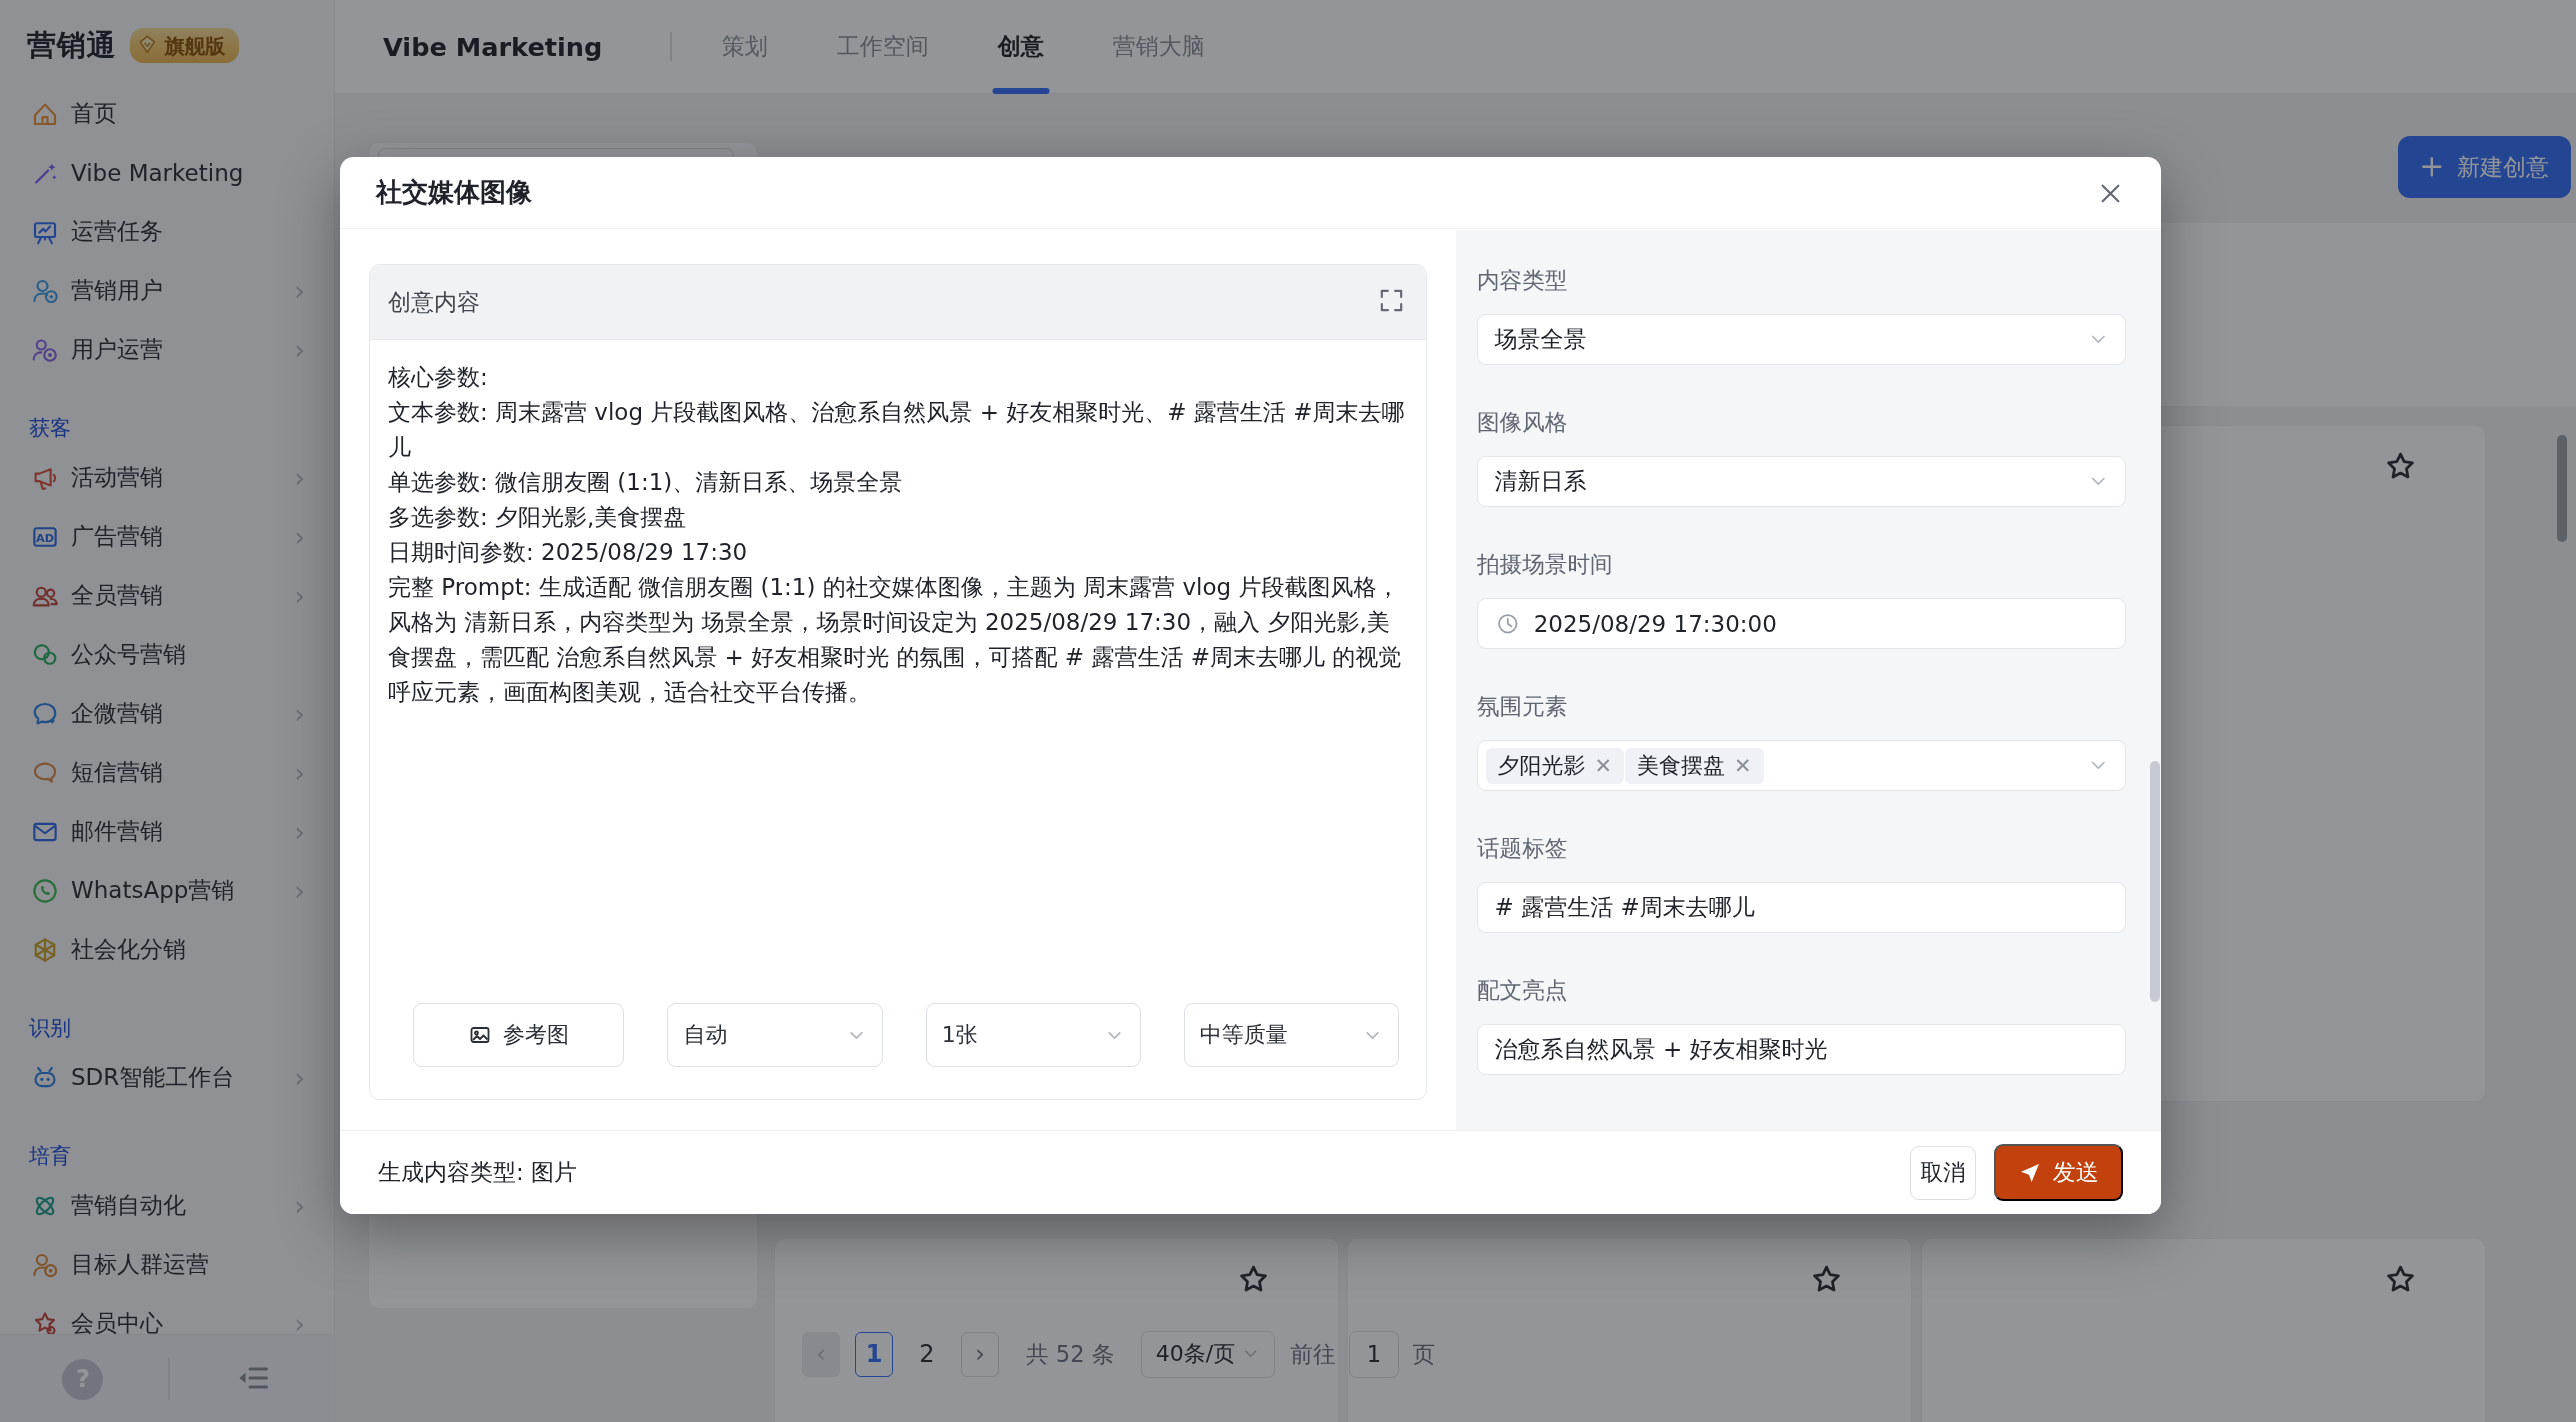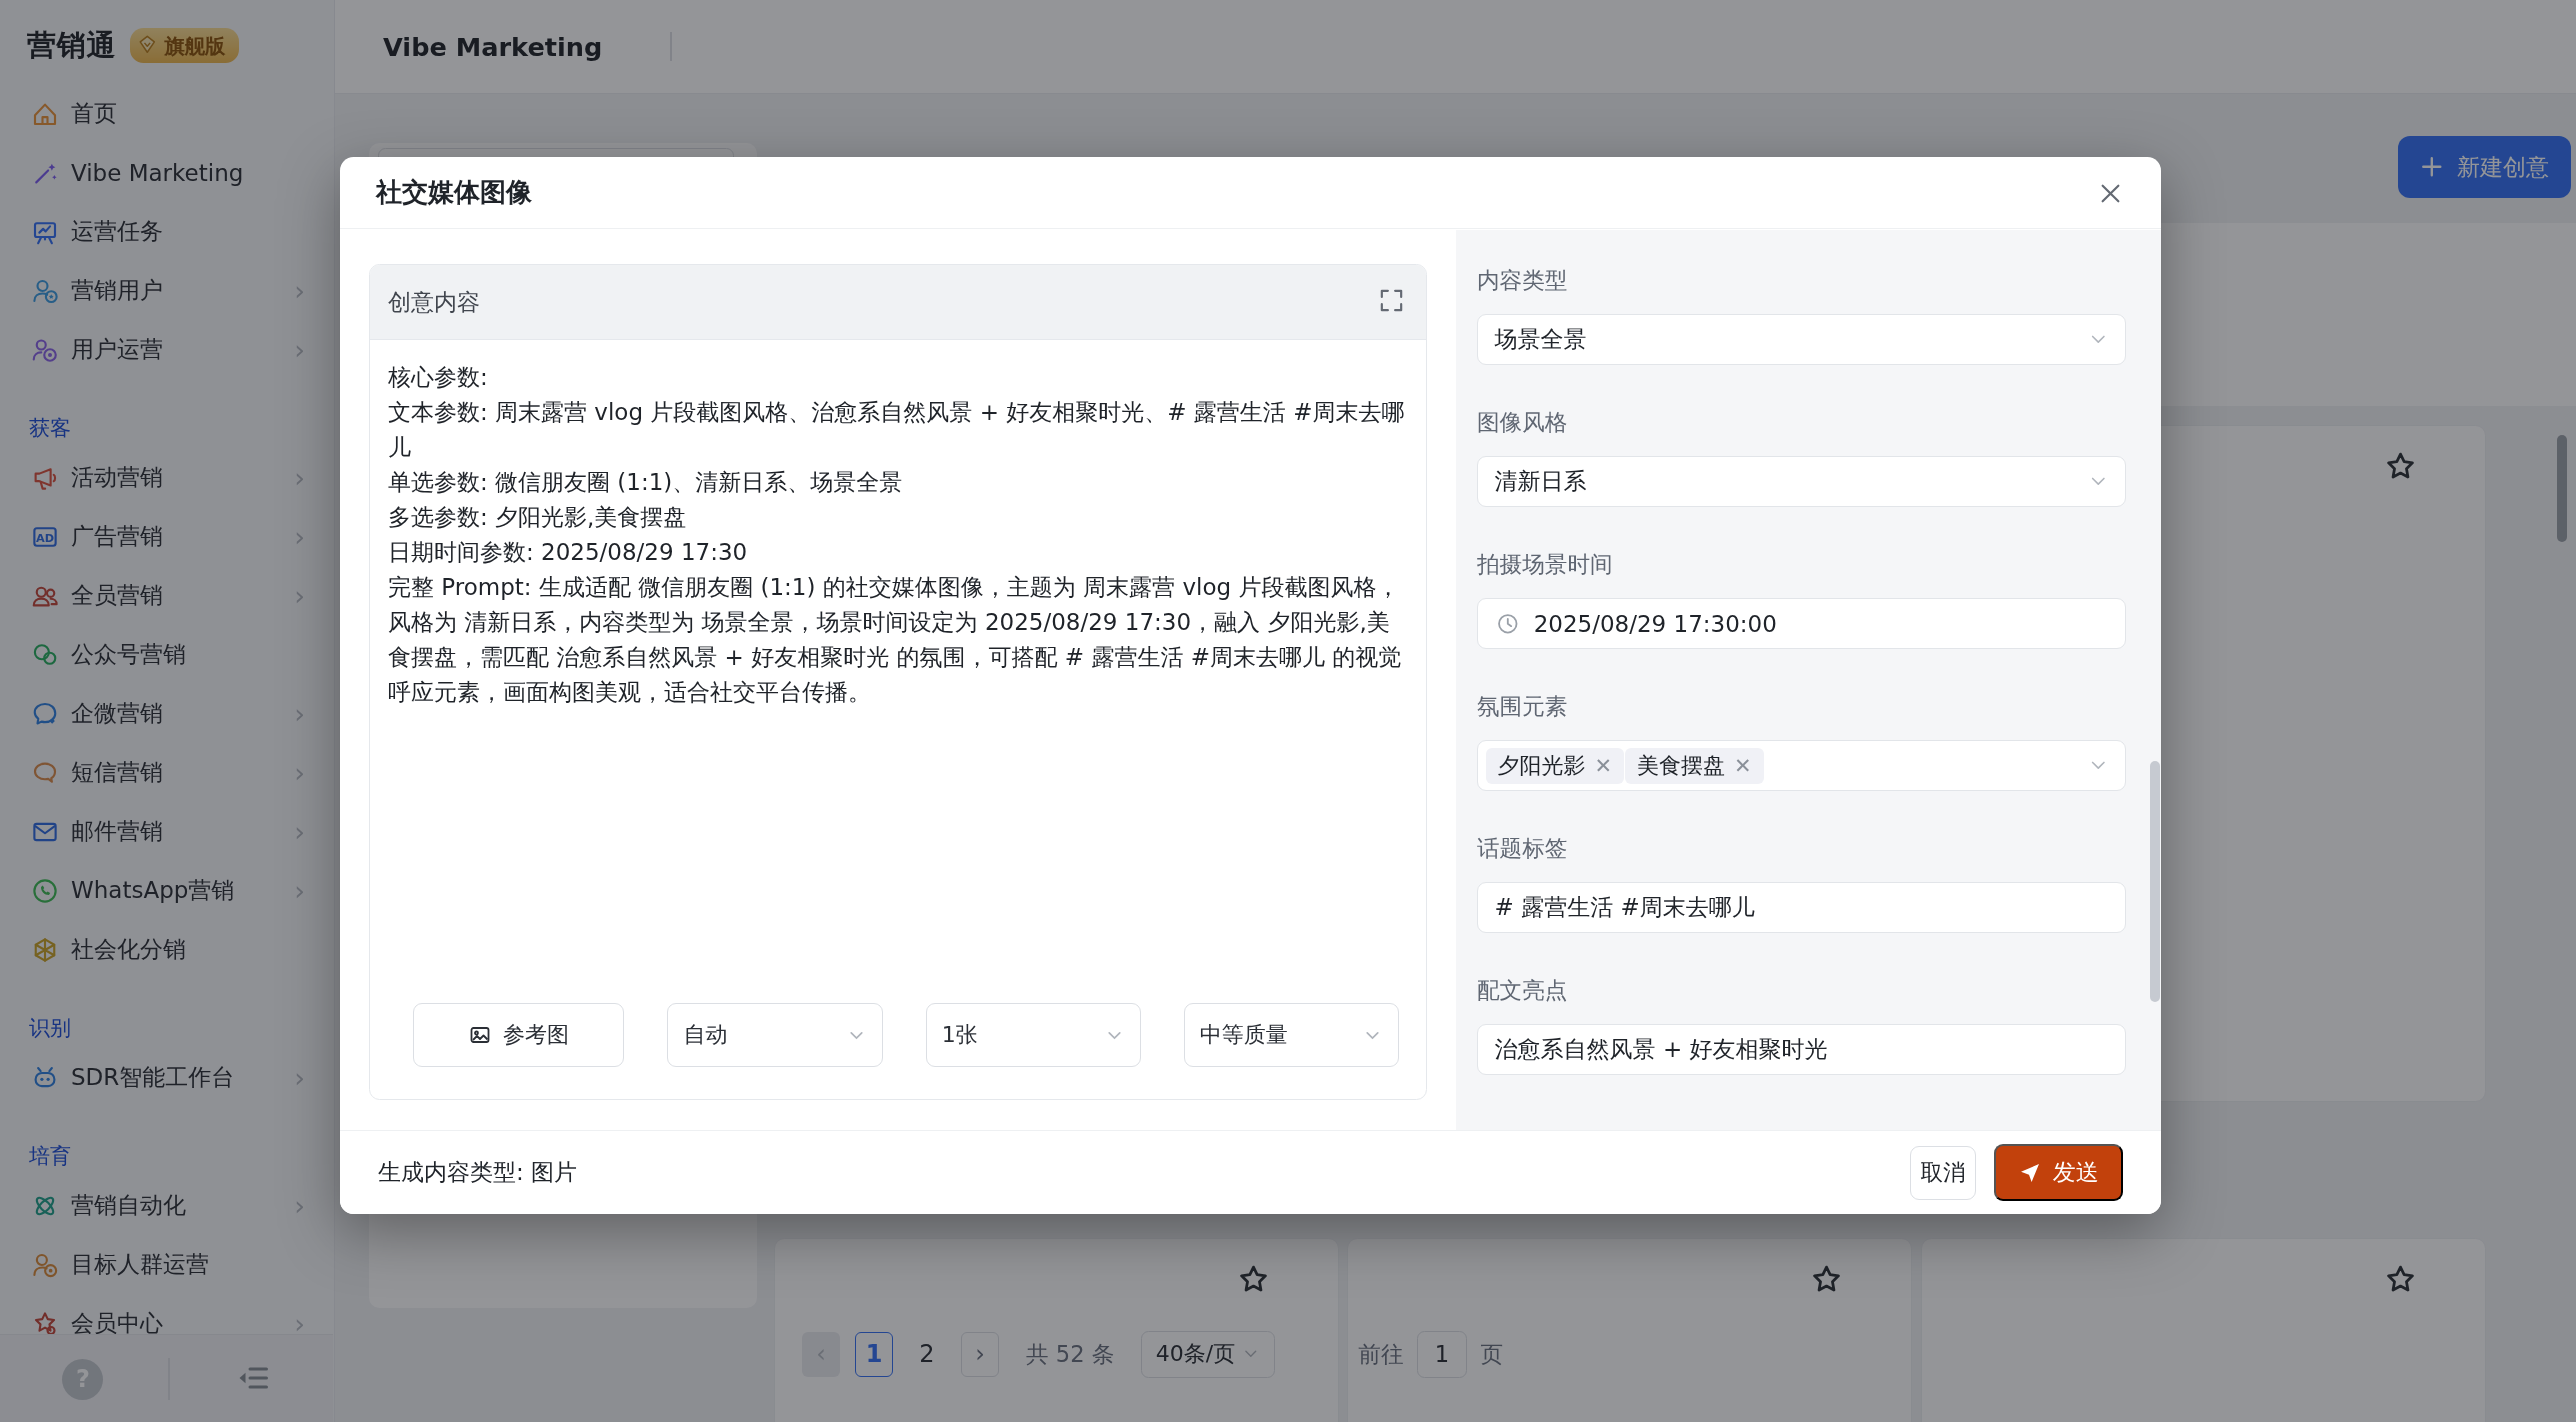--- a/index.html
+++ b/index.html
@@ -44,21 +44,21 @@
   .new-btn svg { width:25.6px; height:25.6px; }
   .pagination { position:absolute; left:467px; top:1236px; height:48px; display:flex; align-items:center; gap:15px; font-size:22.6px; color:#6b7280; }
   .pg-btn { width:38px; height:45px; border-radius:6px; display:flex; align-items:center; justify-content:center; font-size:24px; }
   .pg-prev { background:#e9ebef; color:#b3b8bf; }
   .pg-num.active { border:1.5px solid #3370f4; color:#3370f4; background:#fff; font-weight:600; }
   .pg-num { color:#2b2f36; }
   .pg-next { background:#fff; border:1.5px solid #dcdfe4; color:#6b7280; }
   .pg-total { margin:0 12px; }
   .pg-size { width:134px; height:47px; background:#fff; border:1.5px solid #dcdfe4; border-radius:7.5px; display:flex; align-items:center; justify-content:space-between; padding:0 13.5px; color:#2b2f36; font-size:22px; }
   .pg-size svg { width:19.6px; height:19.6px; color:#b0b5bc; }
-  .pg-goto { margin-left:68px; display:flex; align-items:center; gap:13.5px; }
+  .pg-goto { display:flex; align-items:center; gap:13.5px; }
   .pg-goto-input { width:50px; height:47px; background:#fff; border:1.5px solid #dcdfe4; border-radius:7.5px; display:flex; align-items:center; justify-content:center; color:#2b2f36; }
   .page-scrollbar { position:absolute; right:9px; top:341px; width:10.5px; height:107px; border-radius:5.3px; background:#9aa0a8; }
 
   
   .overlay { position:absolute; inset:0; background:rgba(18,21,26,0.45); }
   .modal { position:absolute; left:340px; top:157px; width:1821px; height:1057px; background:#fff; border-radius:13.5px; box-shadow:0 18px 60px rgba(0,0,0,.35); overflow:hidden; }
   .m-header { position:absolute; left:0; top:0; right:0; height:72px; border-bottom:0.8px solid #eef0f2; display:flex; align-items:center; padding:0 36px; }
   .m-title { font-size:26px; font-weight:600; color:#1f2329; }
   .m-close { position:absolute; right:33px; top:18px; width:36px; height:36px; display:flex; align-items:center; justify-content:center; cursor:pointer; }
   .m-close svg { width:29px; height:29px; color:#646a73; }
@@ -304,20 +304,26 @@
       <span class="collapse-btn"><svg viewBox="0 0 24 24" fill="none" stroke="currentColor" stroke-width="2" stroke-linecap="round">
             <path d="M10 6 h11 M10 12 h11 M10 18 h11"></path>
             <path d="M7 8.5 L3 12 l4 3.5 z" fill="currentColor" stroke="none"></path>
           </svg></span>
     </div>
   </div>
 
   <div class="topbar">
     <span class="tb-title">Vibe Marketing</span>
     <span class="tb-div"></span>
+    <div id="topbar-tabs" style="display:flex;height:94px;">
+        <div class="tab">策划</div>
+        <div class="tab">工作空间</div>
+        <div class="tab active">创意</div>
+        <div class="tab">营销大脑</div>
+      </div>
   </div>
 
   <div class="content">
     <div class="filter-rail">
       <div class="rail-search"></div>
     </div>
     <div class="list-toolbar"></div>
     <div id="bg-cards">
         <div class="card" style="left: 439px; top: 331px; height: 677px;">
           <span class="star"><svg viewBox="0 0 24 24" width="35" height="35" fill="none" stroke="currentColor" stroke-width="1.9" stroke-linecap="round" stroke-linejoin="round" style="color: rgb(43, 48, 54);">

